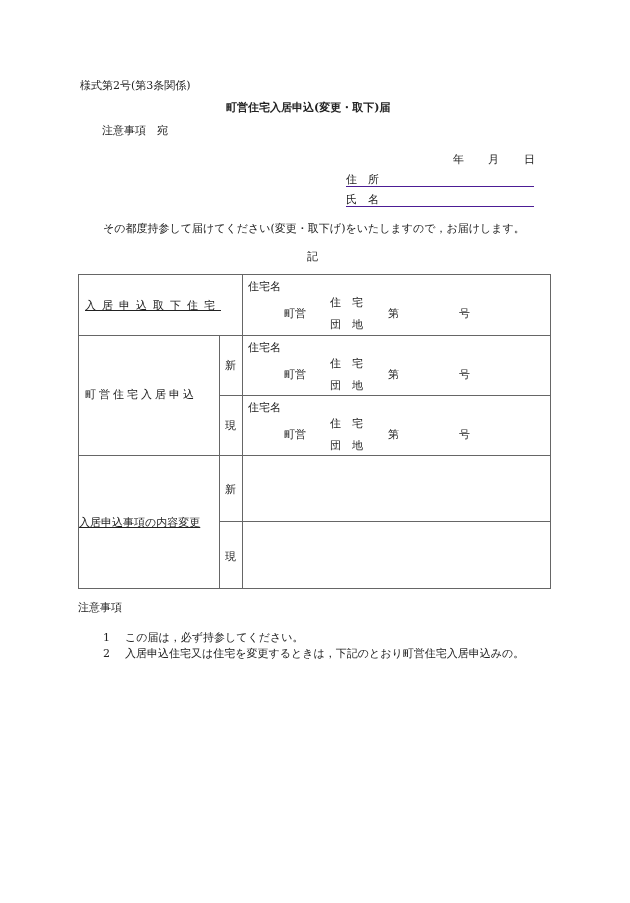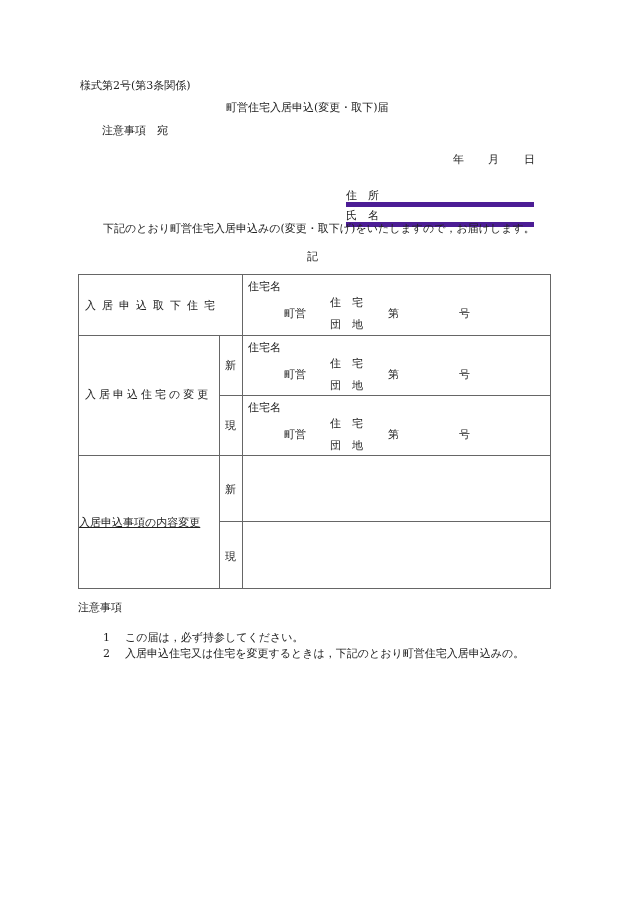--- a/index.html
+++ b/index.html
@@ -2,72 +2,72 @@
 <html><head>
 <meta charset="utf-8">
 <style>
   html, body { margin: 0; padding: 0; }
   body {
     width: 630px; height: 903px; background: #ffffff; position: relative;
     font-family: "DejaVu Serif", "Liberation Serif", serif; color: #222;
     font-size: 11px; overflow: hidden;
   }
   .abs { position: absolute; white-space: nowrap; line-height: 1; }
-  .uline { border-bottom: 5px solid #4c1d95; margin-top: 16px; }
+  .uline { border-bottom: 1px solid #4c1d95; }
   .tbl { position: absolute; left: 78px; top: 274px; width: 473px; height: 315px;
          border: 1px solid #666; box-sizing: border-box; }
   .hl { position: absolute; height: 0; border-top: 1px solid #666; }
   .vl { position: absolute; width: 0; border-left: 1px solid #666; }
   .cell-text { position: absolute; white-space: nowrap; line-height: 1; font-size: 11px; }
   .spaced { letter-spacing: 6px; }
 </style>
 </head>
 <body>
 
 <div class="abs" style="left:80px; top:80px;text-align:center;">様式第2号(第3条関係)</div>
-<div class="abs" style="left:226px; top:102px;">町営住宅入居申込(変更・取下)届</div>
+<div class="abs" style="left:226px; top:102px;font-weight:bold;">町営住宅入居申込(変更・取下)届</div>
 <div class="abs" style="left:102px; top:125px;">注意事項　宛</div>
 
 <div class="abs" style="left:453px; top:154px;">年</div>
 <div class="abs" style="left:488px; top:154px;">月</div>
 <div class="abs" style="left:524px; top:154px;">日</div>
 
 <div class="abs uline" style="left:346px; top:174px; width:188px; height:12px;">
   <span>住　所</span>
   <span></span>
 </div>
 <div class="abs uline" style="left:346px; top:194px; width:188px; height:12px;">
   <span>氏　名</span>
   <span></span>
 </div>
 
-<div class="abs" style="left:103px; top:223px;">下記のとおり町営住宅入居申込みの(変更・取下げ)をいたしますので，お届けします。</div>
+<div class="abs" style="left:103px; top:223px;">その都度持参して届けてください(変更・取下げ)をいたしますので，お届けします。</div>
 <div class="abs" style="left:307px; top:251px;">記</div>
 
 <div class="tbl">
 
   <div class="hl" style="left:0; top:60px; width:471px;"></div>
   <div class="hl" style="left:140px; top:120px; width:331px;"></div>
   <div class="hl" style="left:0; top:180px; width:471px;"></div>
   <div class="hl" style="left:140px; top:246px; width:331px;"></div>
 
   <div class="vl" style="left:163px; top:0; height:313px;"></div>
   <div class="vl" style="left:140px; top:60px; height:253px;"></div>
 
-  <div class="cell-text spaced" style="left:6px; top:25px;">入居申込取下住宅</div>
+  <div class="cell-text spaced" style="left:6px; top:25px;text-decoration:underline;">入居申込取下住宅</div>
   <div style="position:absolute; left:164px; top:0; width:307px; height:60px;">
     <div class="cell-text" style="left:5px; top:6px;">住宅名</div>
     <div class="cell-text" style="left:41px; top:33px;">町営</div>
     <div class="cell-text" style="left:87px; top:22px;">住　宅</div>
     <div class="cell-text" style="left:87px; top:44px;">団　地</div>
     <div class="cell-text" style="left:145px; top:33px;">第</div>
     <div class="cell-text" style="left:216px; top:33px;">号</div>
   </div>
 
-  <div class="cell-text" style="left:6px; top:114px; letter-spacing:3px;">入居申込住宅の変更</div>
+  <div class="cell-text" style="left:6px; top:114px; letter-spacing:3px;">町営住宅入居申込</div>
   <div class="cell-text" style="left:146px; top:85px;">新</div>
   <div style="position:absolute; left:164px; top:61px; width:307px; height:59px;">
     <div class="cell-text" style="left:5px; top:6px;">住宅名</div>
     <div class="cell-text" style="left:41px; top:33px;">町営</div>
     <div class="cell-text" style="left:87px; top:22px;">住　宅</div>
     <div class="cell-text" style="left:87px; top:44px;">団　地</div>
     <div class="cell-text" style="left:145px; top:33px;">第</div>
     <div class="cell-text" style="left:216px; top:33px;">号</div>
   </div>
   <div class="cell-text" style="left:146px; top:145px;">現</div>

